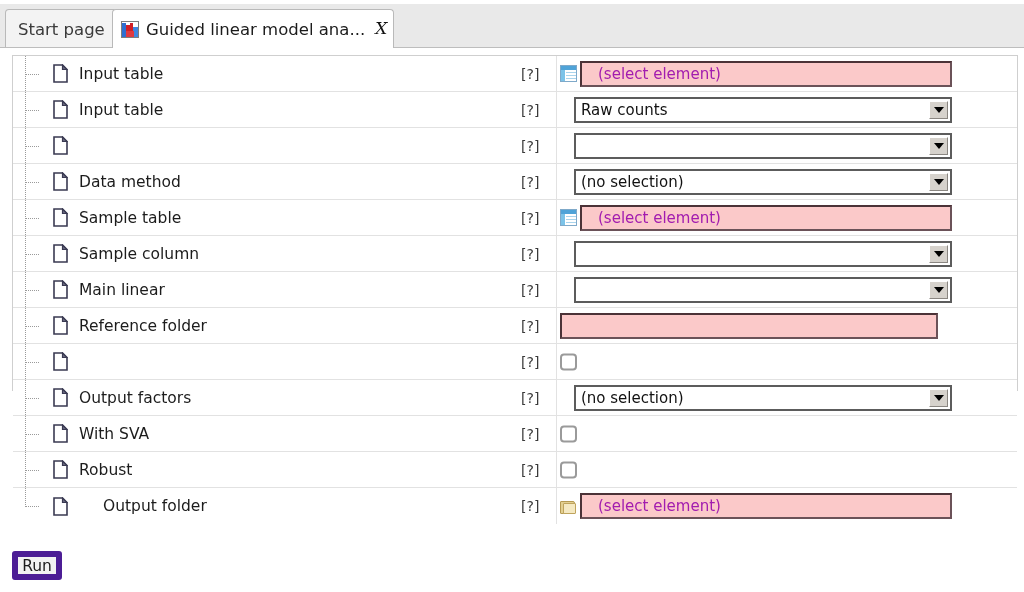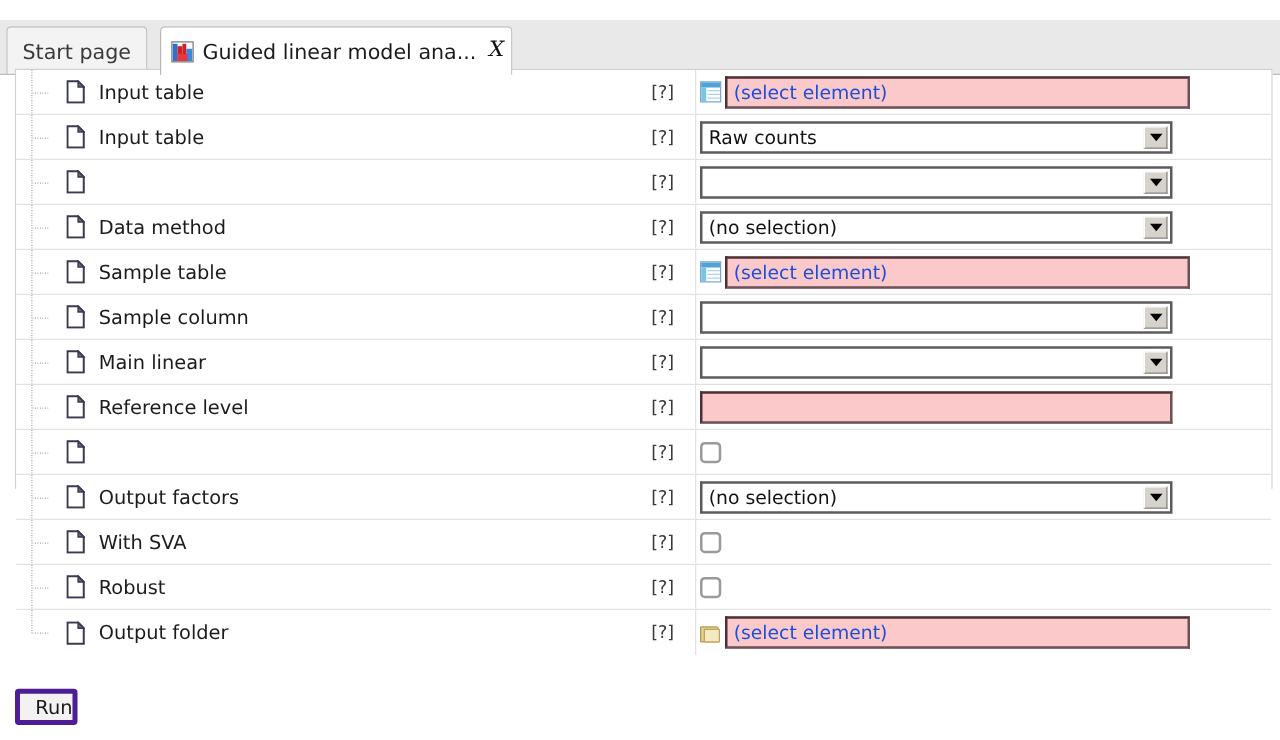--- a/index.html
+++ b/index.html
@@ -6,21 +6,21 @@
     margin: 0; padding: 0;
     width: 1024px; height: 592px;
     background: #ffffff;
     font-family: "DejaVu Sans", "Liberation Sans", sans-serif;
     overflow: hidden;
   }
   #app { position: relative; width: 1024px; height: 592px; background:#fff; }
 
   
   .tabbar {
-    position: absolute; left: 0; top: 16px;
+    position: absolute; left: 0; top: 4px;
     width: 1024px; height: 44px;
     background: #e9e9e9;
     box-sizing: border-box;
   }
   .tabbar-underline {
     position: absolute; left: 0; top: 43px; width: 1024px; height: 1px;
     background: #bdbdbd;
   }
   .tab {
     position: absolute; top: 5px; height: 39px;
@@ -38,21 +38,20 @@
     left: 5px;
     background: #f3f3f3;
     color: #3a3a3a;
   }
   .tab.active {
     left: 112px;
     background: #ffffff;
     z-index: 3;
     padding-left: 8px;
     padding-right: 6px;
-    margin-left: 16px;
   }
   .tab.active::after {
     content: ""; position: absolute; left: 0; right: 0; bottom: -1px;
     height: 2px; background: #ffffff;
   }
   .tab-icon {
     width: 18px; height: 17px; margin-right: 7px;
     position: relative; flex: 0 0 auto;
     background: #ffffff;
     border: 1px solid #7d7d7d;
@@ -83,21 +82,21 @@
   }
   .rows { position: relative; width: 100%; }
   .row {
     position: relative;
     height: 36px;
     display: flex; align-items: center;
     border-bottom: 1px solid #e2e2e2;
     box-sizing: border-box;
     background: #fff;
   }
-  .row:last-child { border-bottom: none; }
+  .row:last-child { border-bottom: none; gap: 24px; }
 
   
   .tree {
     position: absolute; left: 10px; top: 0; width: 26px; height: 36px;
   }
   .tree .vline {
     position:absolute; left: 2px; top: 0; width: 1px; height: 36px;
     background-image: linear-gradient(to bottom,#9a9a9a 1px, transparent 1px);
     background-size: 1px 2px;
   }
@@ -157,34 +156,35 @@
     border-radius:1px;
   }
 
   .pinkfield {
     width: 372px; height: 26px;
     box-sizing: border-box;
     background: #fbc9c9;
     border: 2px solid #4b3237;
     border-right-color:#6b5258; border-bottom-color:#6b5258;
     display: flex; align-items: center;
-    padding-left: 5px;
-    font-size: 15px; color: #1d4ed8;
+    padding-left: 16px;
+    font-size: 15px; color: #a21caf;
   }
   .pinkfield.wide { width: 378px; }
   .pinkfield.empty { }
 
   
   .combo {
     width: 378px; height: 26px;
     box-sizing: border-box;
     background: #ffffff;
     border: 2px solid #5c5c5c;
     display: flex; align-items: center;
     position: relative;
+    margin-left: 14px;
   }
   .combo .val {
     padding-left: 5px; font-size: 15px; color:#111;
     white-space: nowrap; overflow: hidden;
   }
   .combo .arrowbtn {
     position: absolute; right: 2px; top: 2px;
     width: 19px; height: 18px;
     background: #d6d2cc;
     border-top: 1px solid #ffffff;
@@ -210,23 +210,23 @@
     border: 2px solid #9a9a9a;
     border-radius: 4px;
   }
 
   
   .runbtn {
     position: absolute; left: 12px; top: 551px;
     width: 50px; height: 29px;
     box-sizing: border-box;
     background: #f2f2f2;
-    border: 4px solid #4c1d95;
+    border: 6px solid #4c1d95;
     border-radius: 3px;
-    display: flex; align-items: center; justify-content: flex-end;
+    display: flex; align-items: center; justify-content: center;
     font-size: 15.5px; color: #1b1b1b;
     cursor: pointer;
   }
 </style>
 </head>
 <body>
 
 <div id="app">
 
   <div class="tabbar">
@@ -416,21 +416,21 @@
           <span class="tree">
             <span class="vline"></span>
             <span class="hline"></span>
           </span>
           <span class="doc-icon">
             <svg width="15" height="19" viewBox="0 0 15 19">
               <path d="M1 1 H9.5 L14 5.5 V18 H1 Z" fill="#ffffff" stroke="#3a3a52" stroke-width="1.6" stroke-linejoin="miter"></path>
               <path d="M9.5 1 L14 5.5 H9.5 Z" fill="#6b6b80" stroke="#3a3a52" stroke-width="1.2"></path>
             </svg>
           </span>
-          <span class="lbl">Reference level</span>
+          <span class="lbl">Reference folder</span>
           <span class="help">[?]</span>
           <span class="divider"></span>
           <span class="ctl">
             <div class="pinkfield wide empty">
               <span></span>
             </div>
           </span>
         </div>
         <div class="row">
           <span class="tree">

